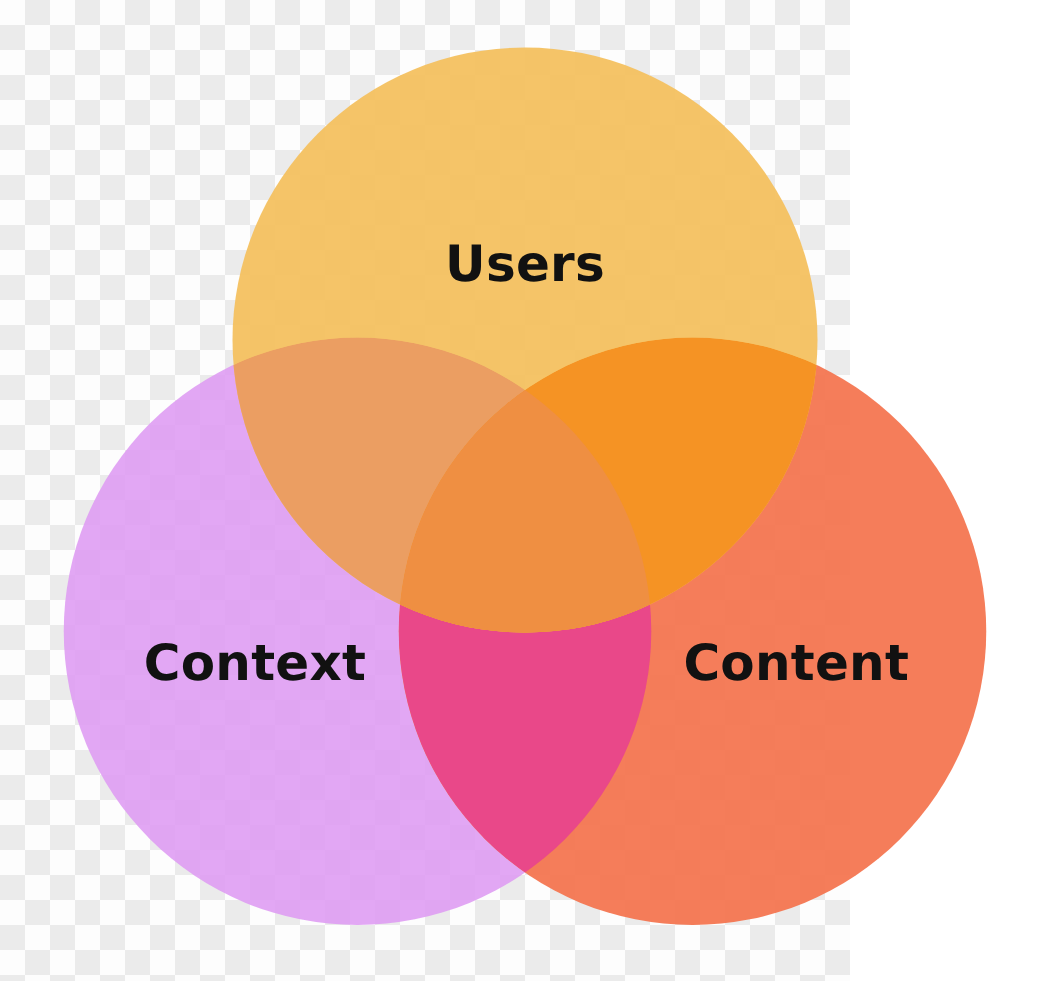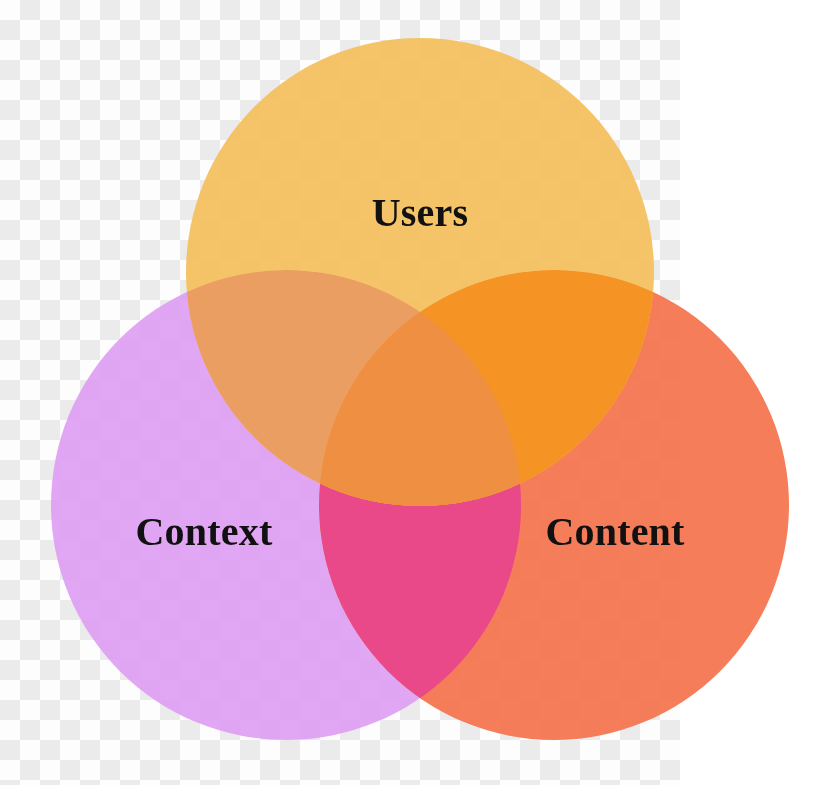--- a/index.html
+++ b/index.html
@@ -17,21 +17,20 @@
     position: relative;
     width: 680px;
     height: 785px;
     
     background-color: #fdfdfd;
     background-image:
       linear-gradient(45deg, #ebebeb 25%, transparent 25%, transparent 75%, #ebebeb 75%, #ebebeb),
       linear-gradient(45deg, #ebebeb 25%, transparent 25%, transparent 75%, #ebebeb 75%, #ebebeb);
     background-size: 40px 40px;
     background-position: 0 0, 20px 20px;
-    font-family: Liberation Serif, serif;
   }
 
   #venn-svg {
     position: absolute;
     left: 0;
     top: 0;
     width: 840px;
     height: 785px;
     display: block;
   }
@@ -110,16 +109,16 @@
           <use href="#c-content" fill="#ef8f42"></use>
         </g>
       </g>
     </g>
   </svg>
 
   <div class="venn-label lbl-users" style="left:420px; top:212px;">Users</div>
 
   <div class="venn-label lbl-context" style="left:204px; top:531px;">Context</div>
 
-  <div class="venn-label lbl-content" style="left:615px; top:531px;">Content</div>
+  <div class="venn-label lbl-content" style="left:637px; top:531px;">Content</div>
 
 
 </div>
 
 </body></html>

